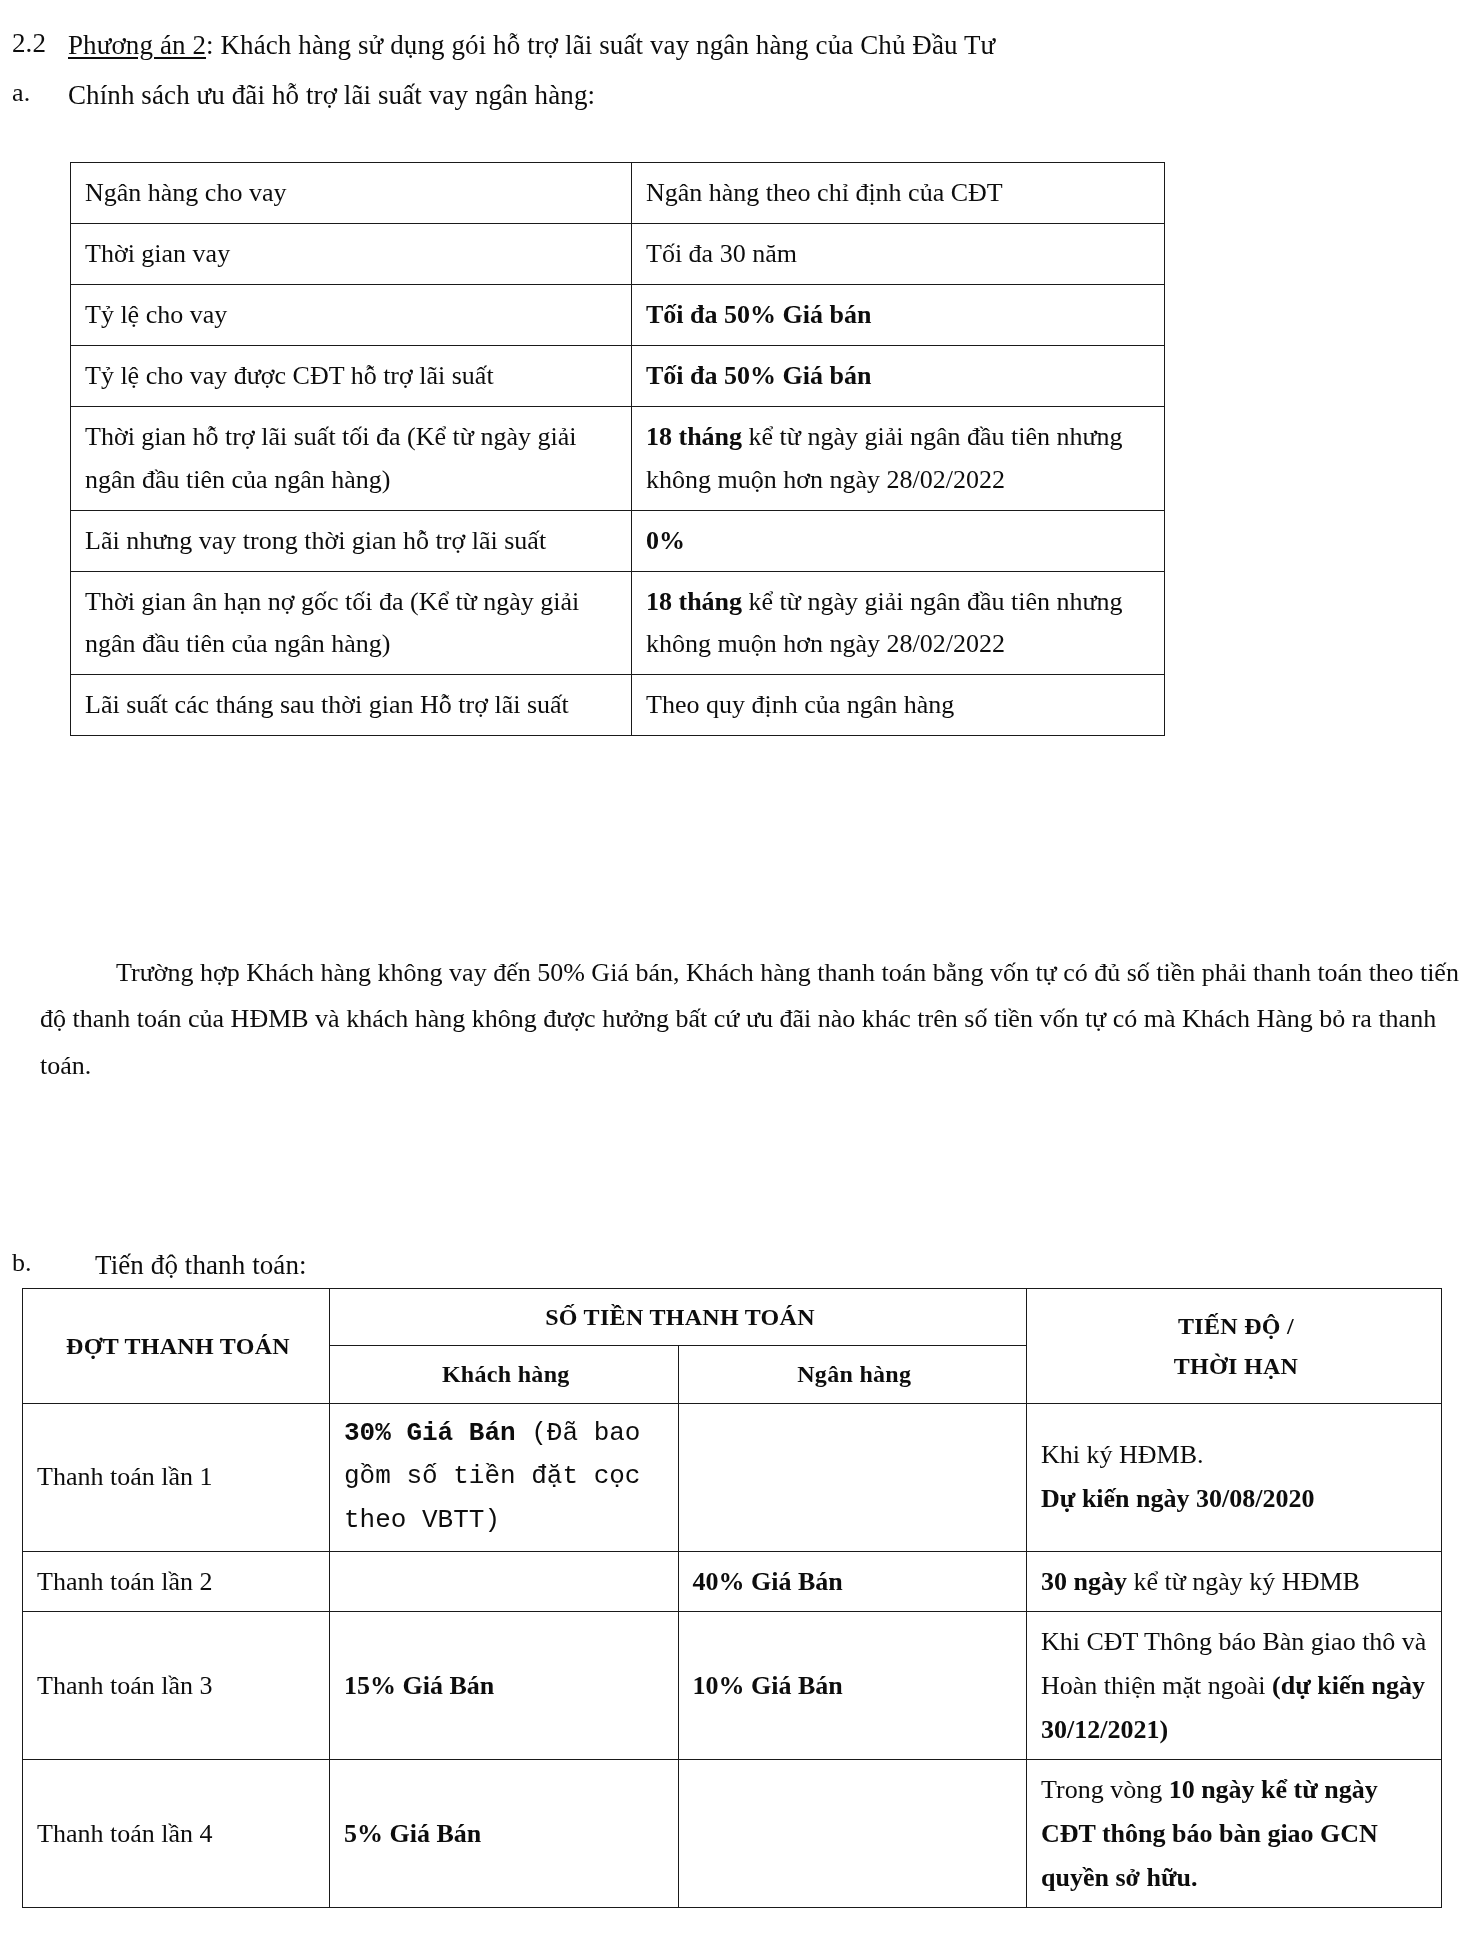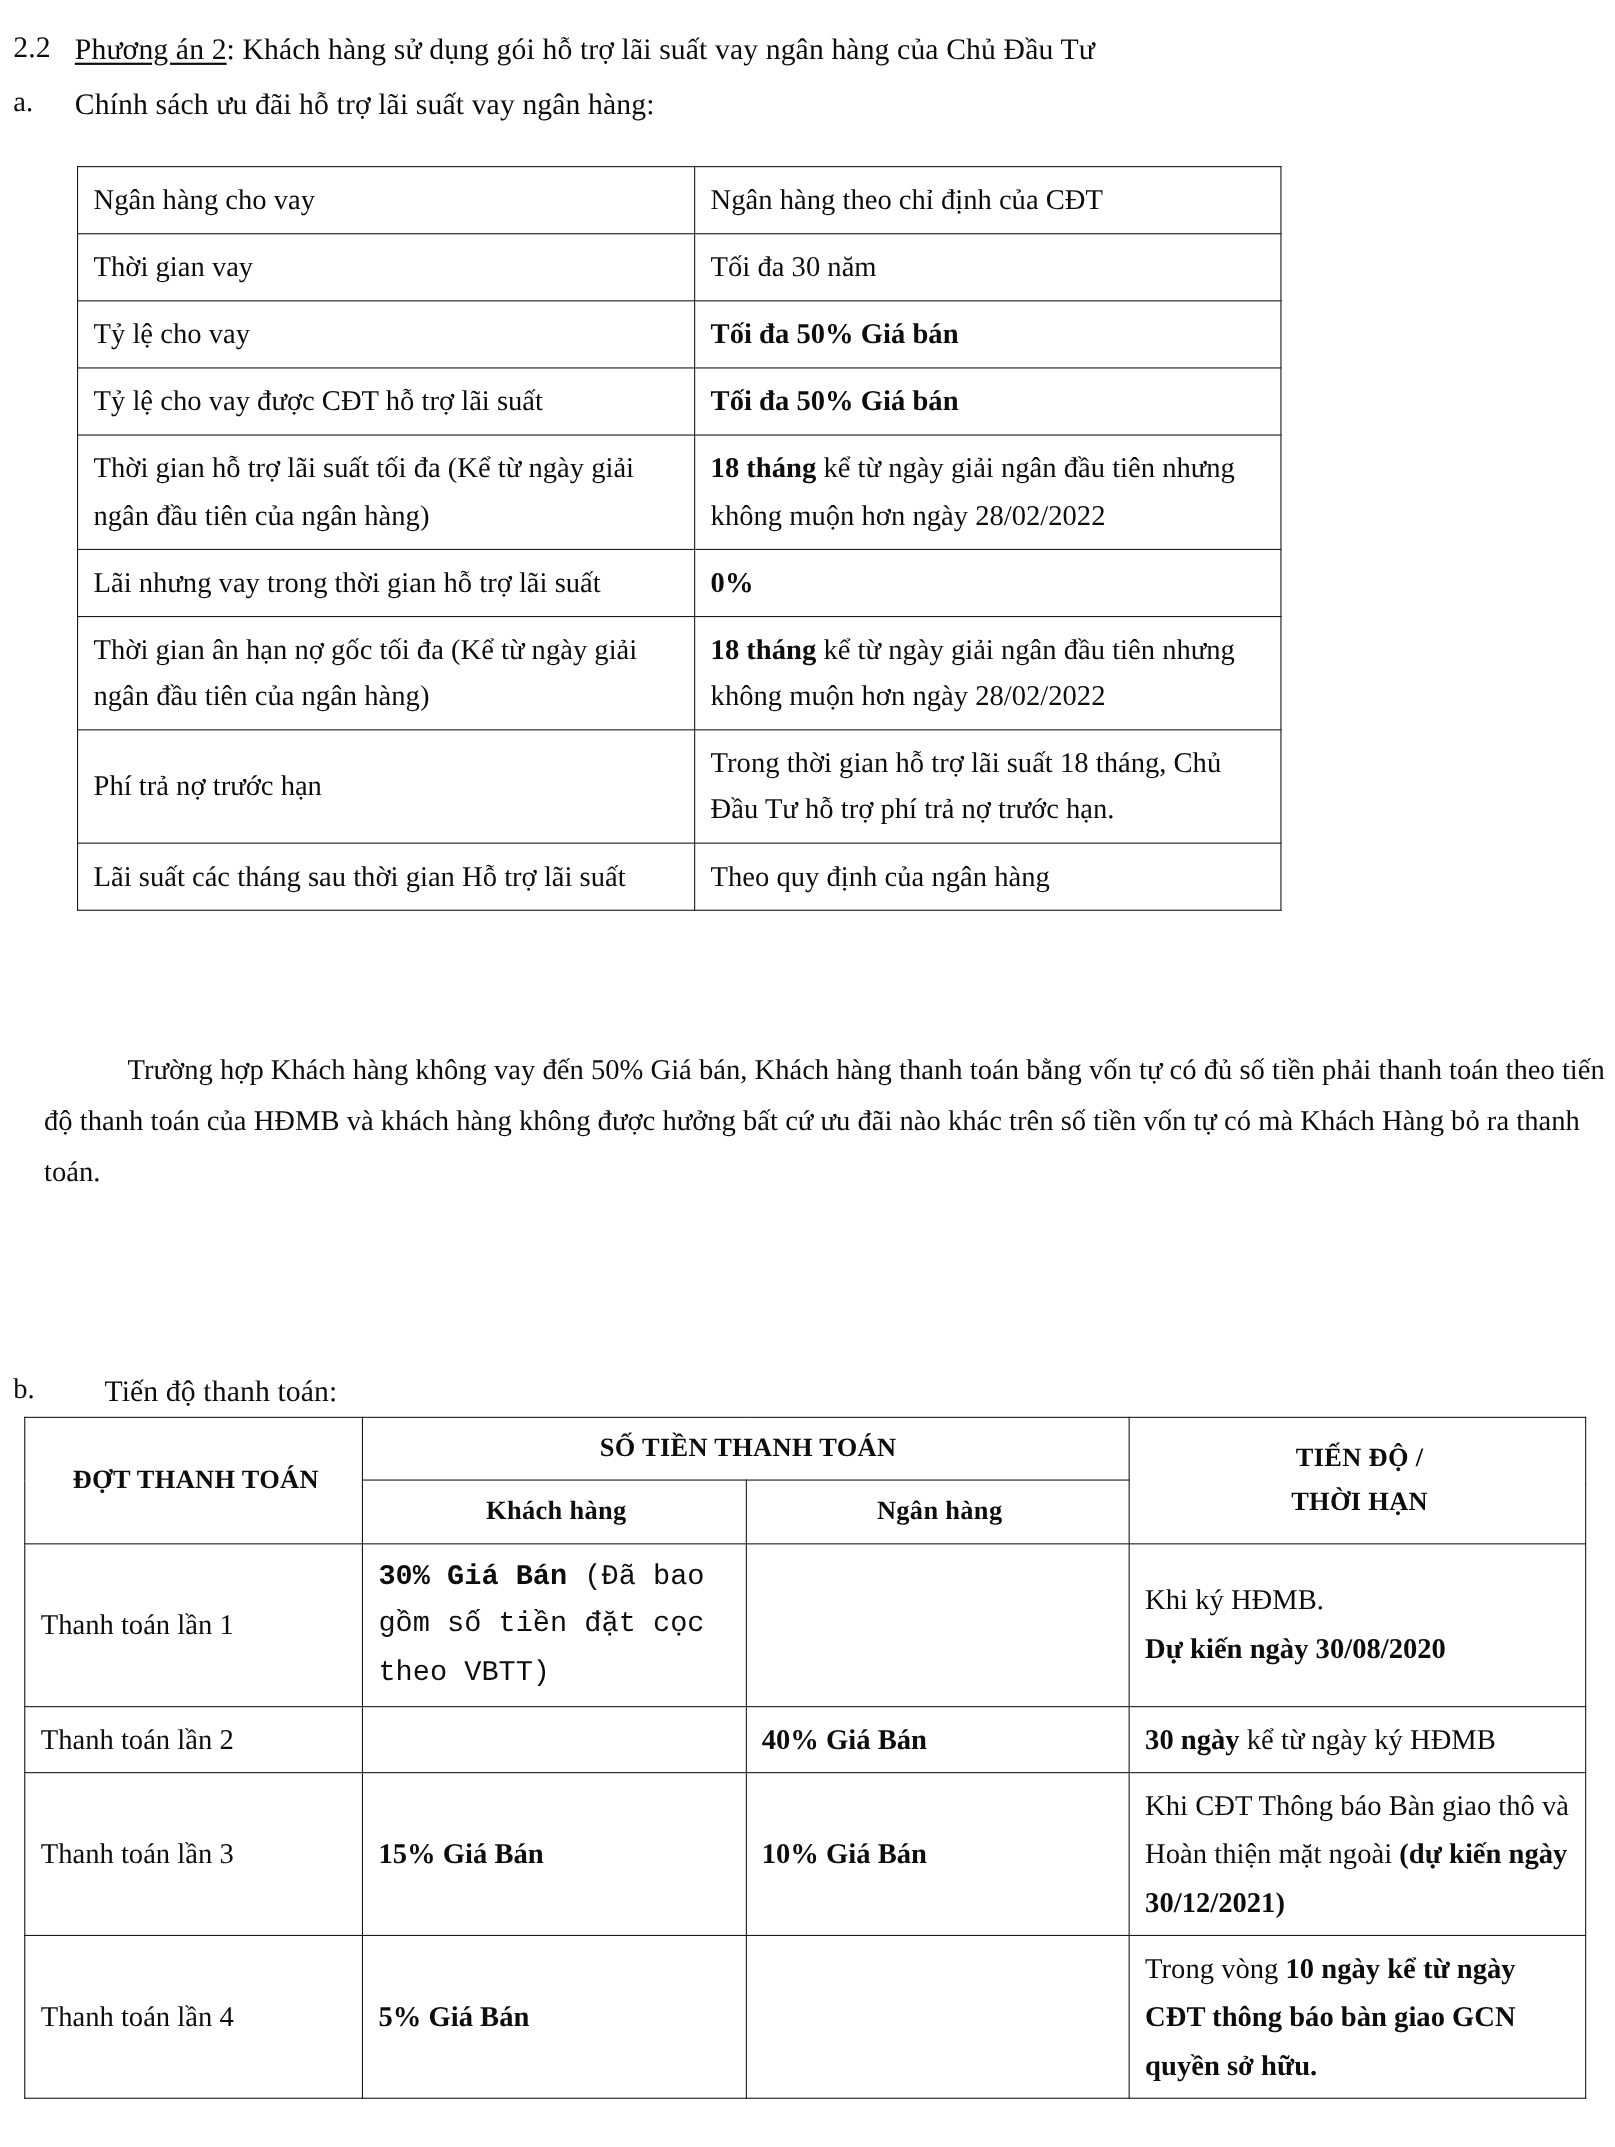--- a/index.html
+++ b/index.html
@@ -45,21 +45,21 @@
 
   #heading-22 { position: absolute; left: 0px; top: 28px; }
   #heading-a  { position: absolute; left: 0px; top: 78px; }
   #heading-b  { position: absolute; left: 0px; top: 1248px; }
   #heading-b .head-num { width: 95px; flex: 0 0 95px; }
 
   
   #table-loan-policy {
     position: absolute;
     left: 70px;
-    top: 151px;
+    top: 162px;
     width: 1046px;
     border-collapse: collapse;
     table-layout: fixed;
   }
   #table-loan-policy td {
     border: 1.4px solid #1a1a1a;
     font-size: 26px;
     line-height: 1.62;
     padding: 9px 10px 9px 14px;
     vertical-align: top;
@@ -153,24 +153,20 @@
       </tr>
       <tr>
         <td class="col-label">Lãi nhưng vay trong thời gian hỗ trợ lãi suất</td>
         <td class="col-value"><b>0%</b></td>
       </tr>
       <tr>
         <td class="col-label"><span class="just">Thời gian ân hạn nợ gốc tối đa (Kể từ ngày giải ngân đầu tiên của ngân hàng)</span></td>
         <td class="col-value"><span class="just"><b>18 tháng</b><span> kể từ ngày giải ngân đầu tiên nhưng không muộn hơn ngày 28/02/2022</span></span></td>
       </tr>
       <tr>
-        <td class="col-label mid">Phí trả nợ trước hạn</td>
-        <td class="col-value">Trong thời gian hỗ trợ lãi suất 18 tháng, Chủ Đầu Tư hỗ trợ phí trả nợ trước hạn.</td>
-      </tr>
-      <tr>
         <td class="col-label">Lãi suất các tháng sau thời gian Hỗ trợ lãi suất</td>
         <td class="col-value">Theo quy định của ngân hàng</td>
       </tr>
     </tbody>
   </table>
 
   <div id="paragraph-note"><span class="indent"></span><span>Trường hợp Khách hàng không vay đến 50% Giá bán, Khách hàng thanh toán bằng vốn tự có đủ số tiền phải thanh toán theo tiến độ thanh toán của HĐMB và khách hàng không được hưởng bất cứ ưu đãi nào khác trên số tiền vốn tự có mà Khách Hàng bỏ ra thanh toán.</span></div>
 
   <div class="head-line" id="heading-b">
     <div class="head-num alpha">b.</div>

